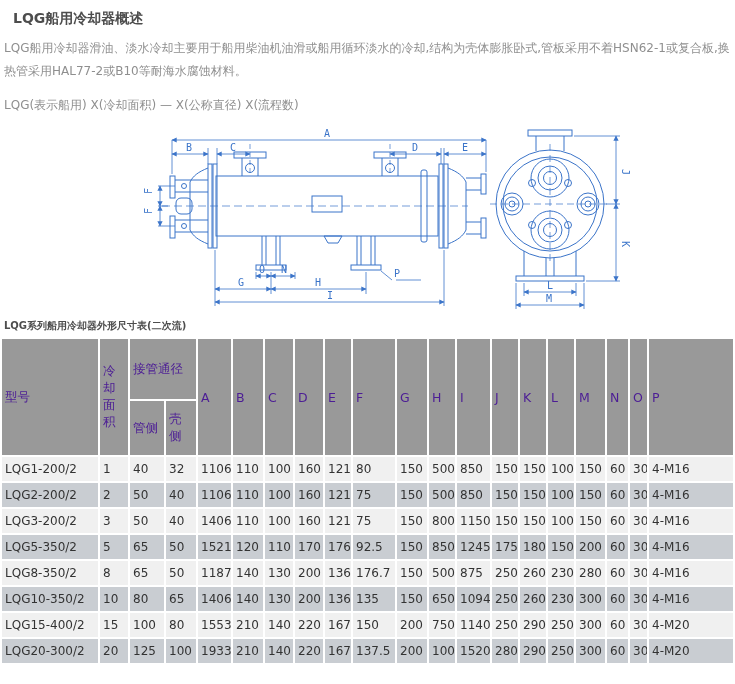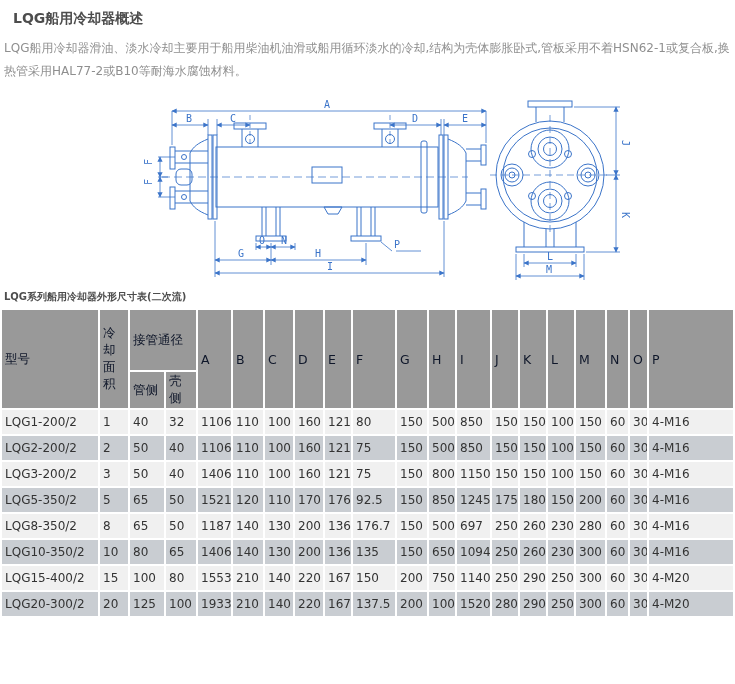--- a/index.html
+++ b/index.html
@@ -28,42 +28,43 @@
   .table-title {
     font-size: 10px; font-weight: bold; color: #4d4d4d;
     margin: 2px 0 3px 4px; line-height: 16px;
   }
   table.dims {
     border-collapse: separate; border-spacing: 2px;
     table-layout: fixed; width: 735px;
     font-size: 12px; color: #333333; background: #ffffff;
   }
   .dims thead th {
-    background: #999999; color: #0f172a;
+    background: #999999; color: #4c1d95;
     font-weight: normal; font-size: 12.5px;
-    text-align: left; vertical-align: middle; padding: 1px 3px;
+    text-align: left; vertical-align: middle; padding: 10px 3px;
     overflow: hidden;
   }
   .dims thead tr.r1 { height: 60px; }
   .dims thead tr.r2 { height: 32px; }
   .dims tbody td {
     height: 24px; padding: 0 3px; vertical-align: middle;
     white-space: nowrap; overflow: hidden;
   }
   .dims tbody tr.alt-0 td { background: #f0f0f0; }
   .dims tbody tr.alt-1 td { background: #c9cdd2; }
 </style>
 </head>
 <body>
 
 <div>
 
   <div class="section-title">LQG船用冷却器概述</div>
   <div class="body-text">LQG船用冷却器滑油、淡水冷却主要用于船用柴油机油滑或船用循环淡水的冷却,结构为壳体膨胀卧式,管板采用不着HSN62-1或复合板,换热管采用HAL77-2或B10等耐海水腐蚀材料。</div>
 
+  <div class="notation">LQG(表示船用) X(冷却面积) — X(公称直径) X(流程数)</div>
 
   <div class="diagram-wrap">
     <svg width="510" height="192" viewBox="0 0 510 192">
       <defs>
         <marker id="ar" viewBox="0 0 10 10" refX="9" refY="5" markerWidth="6.5" markerHeight="6.5" orient="auto-start-reverse">
           <path d="M0,0 L10,5 L0,10 z" fill="#3b74c9"></path>
         </marker>
       </defs>
       <g stroke="#3b74c9" fill="none" stroke-width="1">
 
@@ -400,21 +401,21 @@
           <td>65</td>
           <td>50</td>
           <td>1187</td>
           <td>140</td>
           <td>130</td>
           <td>200</td>
           <td>136</td>
           <td>176.7</td>
           <td>150</td>
           <td>500</td>
-          <td>697</td>
+          <td>875</td>
           <td>250</td>
           <td>260</td>
           <td>230</td>
           <td>280</td>
           <td>60</td>
           <td>30</td>
           <td>4-M16</td>
         </tr>
         <tr class="alt-1">
           <td>LQG10-350/2</td>

